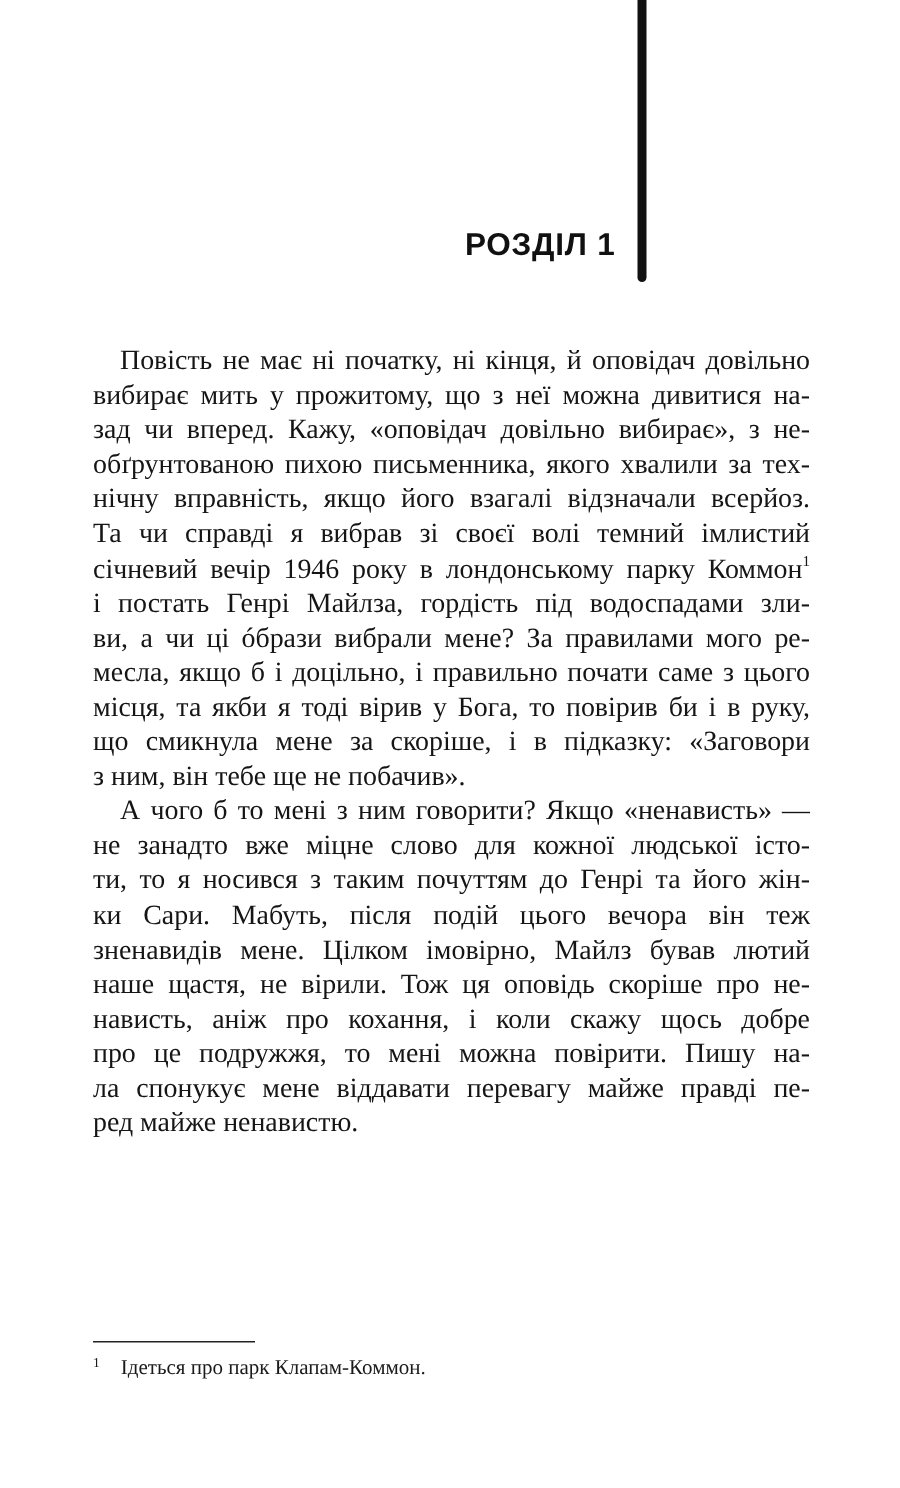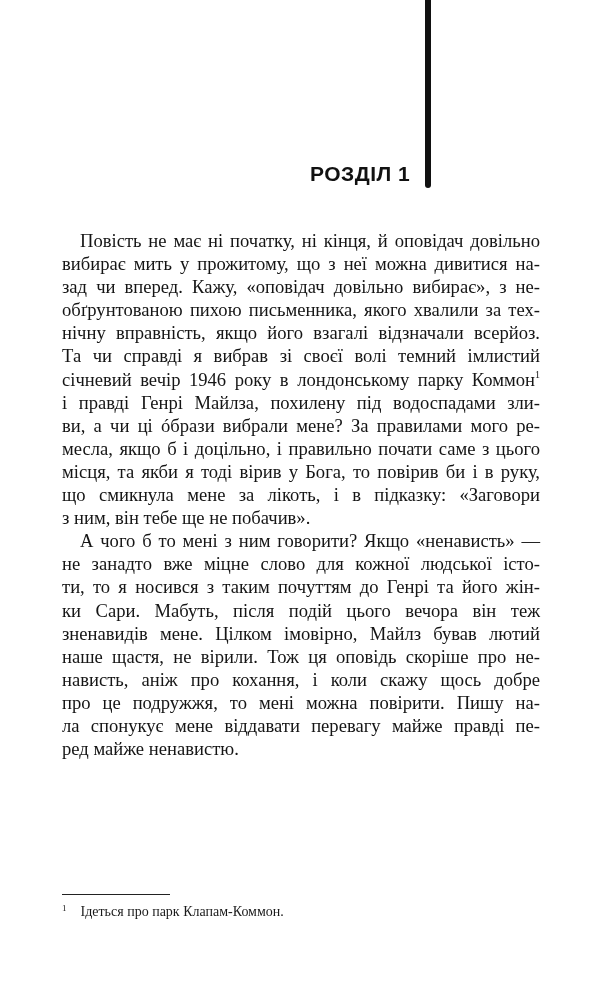--- a/index.html
+++ b/index.html
@@ -6,21 +6,21 @@
     body {
       width: 600px; height: 992px; background: #ffffff;
       position: relative; overflow: hidden;
       font-family: "Liberation Serif", serif; color: #151515;
     }
     .vbar {
       position: absolute; left: 425px; top: 0; width: 6px; height: 188px;
       background: #111; border-radius: 0 0 3px 3px;
     }
     .chapter {
-      position: absolute; left: 310px; top: 162px;
+      position: absolute; left: 310px; top: 152px;
       font-family: "Liberation Sans", sans-serif; font-weight: bold;
       font-size: 21px; letter-spacing: 0.5px; color: #111;
     }
     .body-text {
       position: absolute; left: 62px; top: 229px; width: 478px;
     }
     .line {
       display: block; font-size: 18.6px; line-height: 23.1px;
       white-space: nowrap; text-align: justify; text-align-last: justify;
     }
@@ -44,25 +44,25 @@
 
 <div class="body-text">
   <div>
     <span class="line indent">Повість не має ні початку, ні кінця, й оповідач довільно</span>
     <span class="line">вибирає мить у прожитому, що з неї можна дивитися на-</span>
     <span class="line">зад чи вперед. Кажу, «оповідач довільно вибирає», з не-</span>
     <span class="line">обґрунтованою пихою письменника, якого хвалили за тех-</span>
     <span class="line">нічну вправність, якщо його взагалі відзначали всерйоз.</span>
     <span class="line">Та чи справді я вибрав зі своєї волі темний імлистий</span>
     <span class="line"><span>січневий вечір 1946 року в лондонському парку Коммон</span><sup>1</sup></span>
-    <span class="line">і правді Генрі Майлза, похилену під водоспадами зли-</span>
+    <span class="line">і постать Генрі Майлза, гордість під водоспадами зли-</span>
     <span class="line">ви, а чи ці óбрази вибрали мене? За правилами мого ре-</span>
     <span class="line">месла, якщо б і доцільно, і правильно почати саме з цього</span>
     <span class="line">місця, та якби я тоді вірив у Бога, то повірив би і в руку,</span>
-    <span class="line">що смикнула мене за лікоть, і в підказку: «Заговори</span>
+    <span class="line">що смикнула мене за скоріше, і в підказку: «Заговори</span>
     <span class="line last">з ним, він тебе ще не побачив».</span>
   </div>
   <div>
     <span class="line indent">А чого б то мені з ним говорити? Якщо «ненависть» —</span>
     <span class="line">не занадто вже міцне слово для кожної людської істо-</span>
     <span class="line">ти, то я носився з таким почуттям до Генрі та його жін-</span>
     <span class="line">ки Сари. Мабуть, після подій цього вечора він теж</span>
     <span class="line">зненавидів мене. Цілком імовірно, Майлз бував лютий</span>
     <span class="line">наше щастя, не вірили. Тож ця оповідь скоріше про не-</span>
     <span class="line">нависть, аніж про кохання, і коли скажу щось добре</span>

